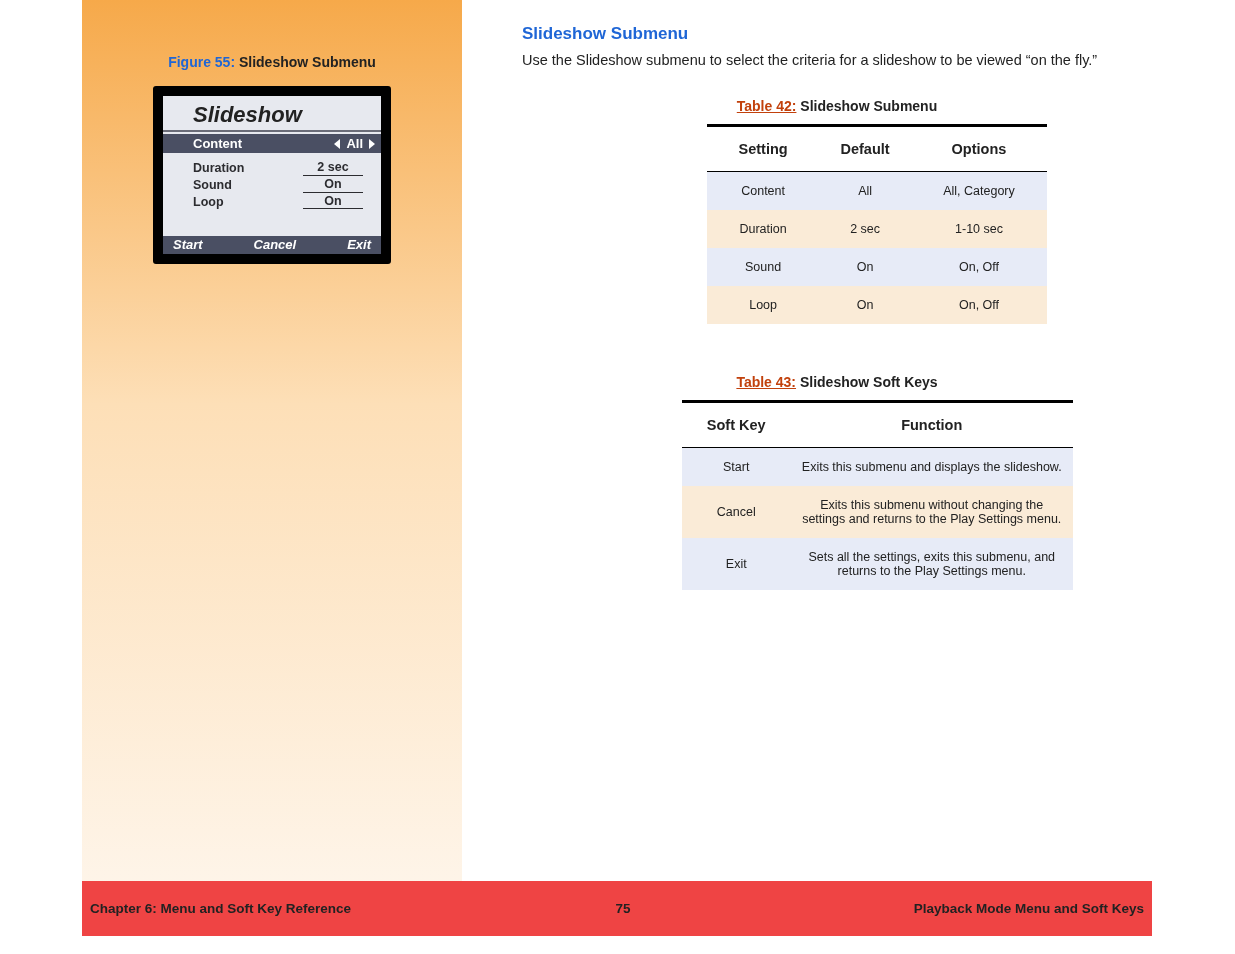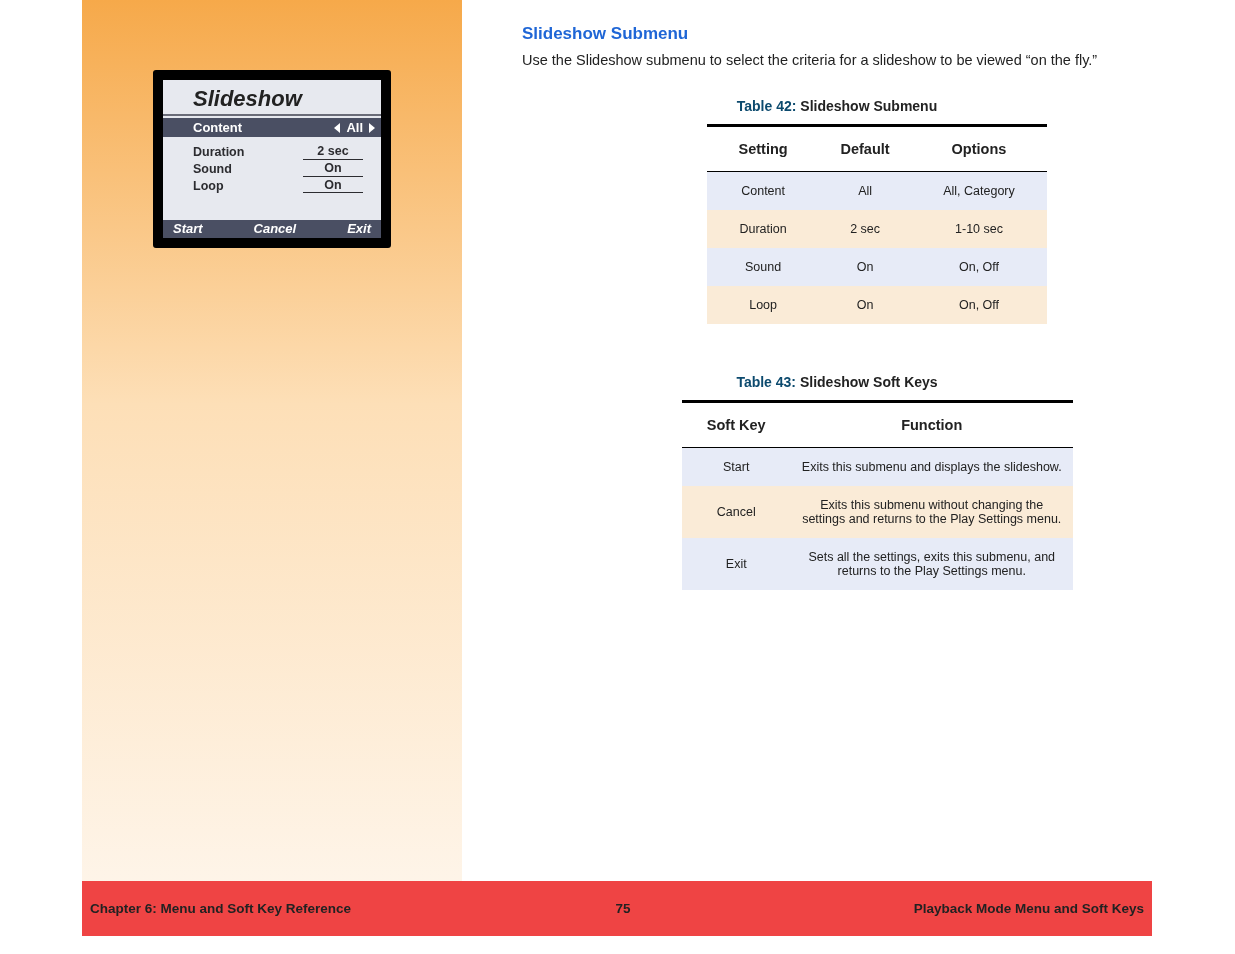--- a/index.html
+++ b/index.html
@@ -99,21 +99,21 @@
     padding: 1px 10px 2px;
   }
   
   .main {
     flex: 1;
     padding: 24px 0 0 60px;
   }
   .h2 { color:#1f66d6; font-size:17px; font-weight:bold; margin-bottom:8px; }
   .intro { font-size:14.5px; margin-bottom:30px; }
   .tbl-cap { text-align:center; font-size:14px; font-weight:bold; margin-bottom:10px; }
-  .tbl-cap .blue { color:#0c4a6e; }
+  .tbl-cap .blue { color:#c2410c;text-decoration:underline; }
   .tbl-wrap-42 { width: 340px; margin: 0 auto 50px; }
   .tbl-wrap-43 { width: 391px; margin: 0 auto; }
   table { width:100%; border-collapse: collapse; table-layout: fixed; margin-left: 40px; }
   thead { border-top: 3px solid #000; }
   th {
     font-size:14.5px; font-weight:bold; text-align:center;
     padding: 14px 4px 14px;
     border-bottom: 1px solid #000;
   }
   td {
@@ -136,20 +136,24 @@
   }
   .footer .ctr { position:absolute; left:12px; right:0; text-align:center; }
   .footer .r { margin-left:auto; }
 </style>
 </head>
 <body>
 
 <div class="page">
 
   <div class="sidebar">
+    <div class="fig-caption">
+      <span class="blue">Figure 55:</span>
+      <span>Slideshow Submenu</span>
+    </div>
 
     <div class="camera">
       <div class="screen">
         <div class="screen-title">Slideshow</div>
         <div class="sel-row">
           <span>Content</span>
           <span class="val">
             <span class="tri-l"></span>
             <span>All</span>
             <span class="tri-r"></span>

